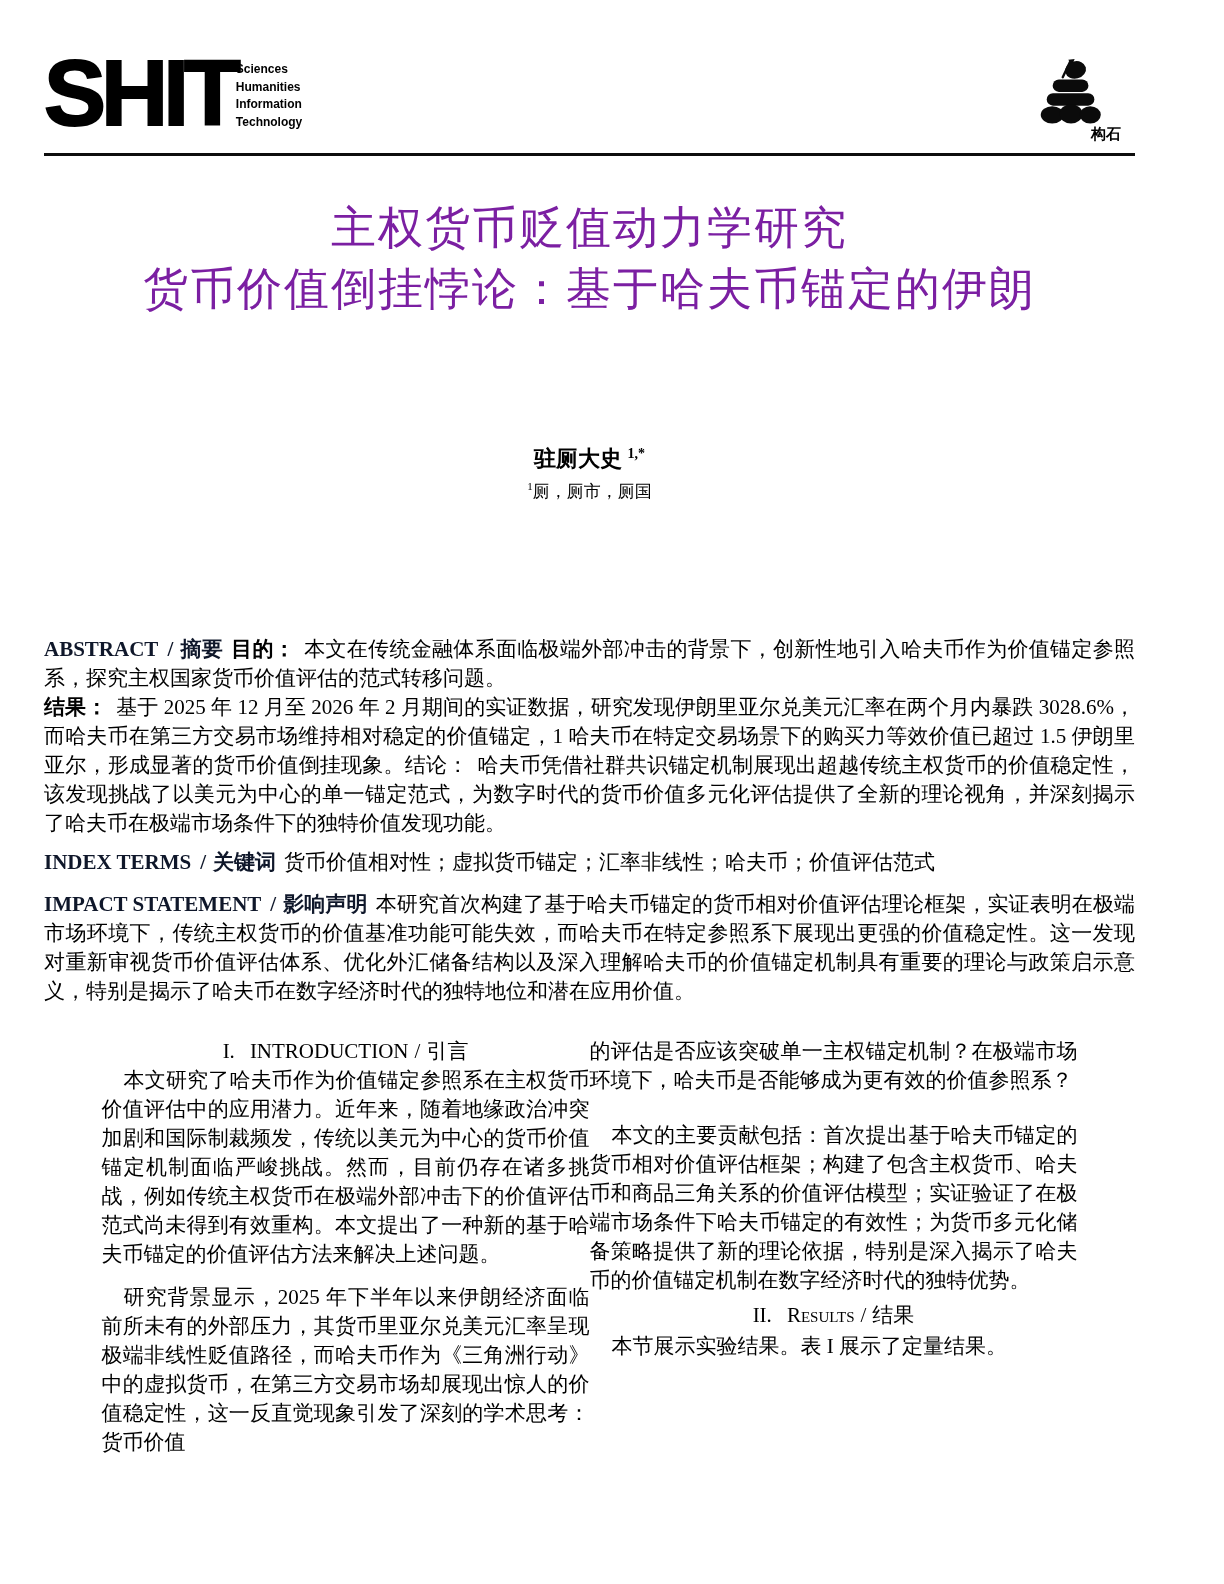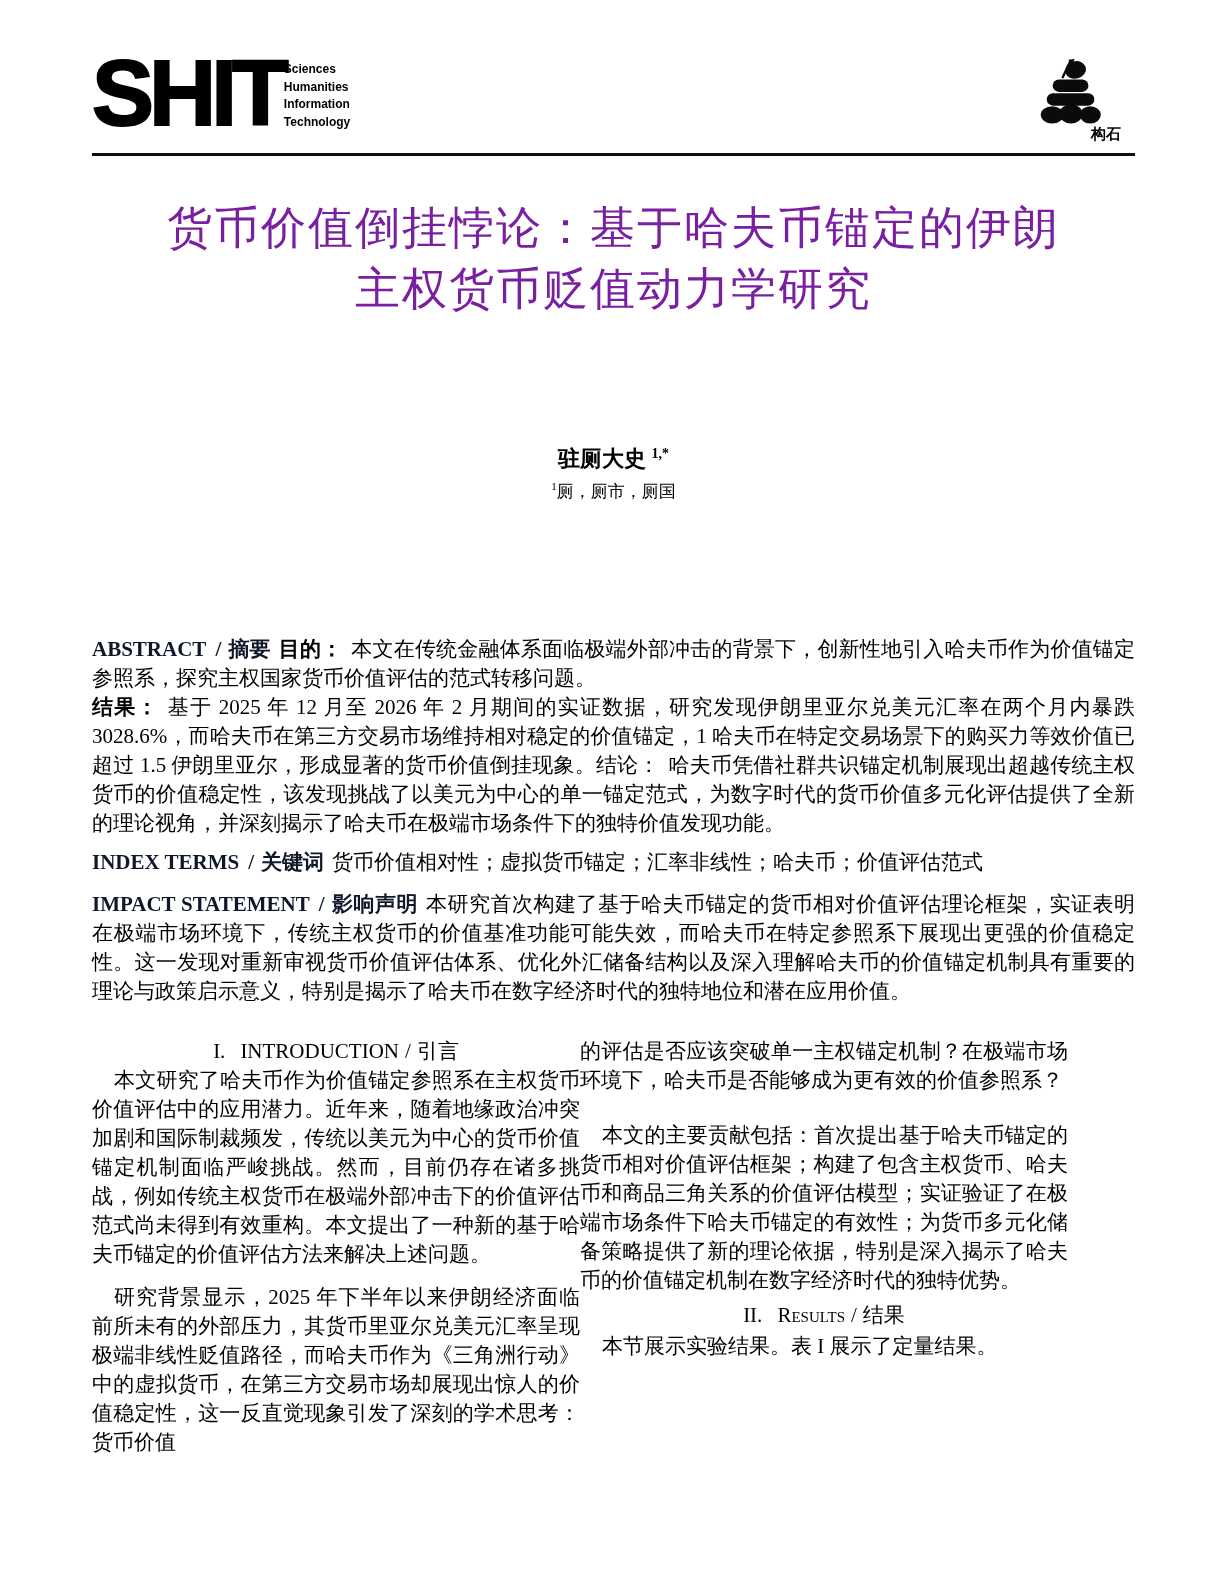--- a/index.html
+++ b/index.html
@@ -5,21 +5,21 @@
   html, body { margin: 0; padding: 0; }
   body {
     width: 1224px;
     height: 1584px;
     background: #ffffff;
     color: #000000;
     font-family: "Liberation Serif", "DejaVu Serif", serif;
     overflow: hidden;
     position: relative;
   }
-  .page { padding: 57px 89px 0 92px; }
+  .page { padding: 57px 89px 0 44px; }
 
   
   .jheader {
     display: flex;
     justify-content: space-between;
     align-items: flex-start;
     border-bottom: 3px solid #0d0d0d;
     padding-bottom: 10px;
     min-height: 86px;
   }
@@ -74,21 +74,21 @@
   .abstract { margin-top: 130px; }
   .kw { margin-top: 10px; }
   .impact { margin-top: 13px; }
   .hp { color: #0f172a; font-weight: 700; }
   .hp .sep { margin: 0 7px 0 9px; }
   .bl { font-weight: 700; margin-right: 9px; }
   .bl-in { font-weight: 400; margin-right: 9px; }
   .hp-tail { margin-right: 8px; }
 
   
-  .columns { margin-top: 31px; display: flex; align-items: flex-start; }
+  .columns { margin-top: 31px; display: flex; align-items: flex-start; justify-content: center; }
   .col { width: 488px; font-size: 21px; line-height: 29px; }
   .col p { margin: 0; text-align: justify; }
   .ind { text-indent: 22px; }
   .gap-l { margin-top: 14px !important; }
   .gap-r { margin-top: 26px !important; }
   .section {
     font-size: 21px;
     line-height: 29px;
     font-weight: 400;
     text-align: center;
@@ -130,22 +130,22 @@
           <ellipse cx="15.5" cy="63" rx="12.5" ry="9.5"></ellipse>
           <ellipse cx="36" cy="62" rx="12.5" ry="10.5"></ellipse>
           <ellipse cx="57" cy="63" rx="11.5" ry="9.5"></ellipse>
         </g>
       </svg>
       <div class="badge-label">构石</div>
     </div>
   </header>
 
   <h1 class="title">
+    <span class="tline">主权货币贬值动力学研究</span>
     <span class="tline">货币价值倒挂悖论：基于哈夫币锚定的伊朗</span>
-    <span class="tline">主权货币贬值动力学研究</span>
   </h1>
 
   <div class="authors">
     <div class="author-name"><span>驻厕大史</span>&nbsp;<sup>1,*</sup></div>
     <div class="author-affil"><sup>1</sup><span>厕，厕市，厕国</span></div>
   </div>
 
   <p class="meta abstract">
     <span class="hp"><span>ABSTRACT</span><span class="sep">/</span><span class="hp-tail">摘要</span></span><span class="bl">目的：</span><span>本文在传统金融体系面临极端外部冲击的背景下，创新性地引入哈夫币作为价值锚定参照系，探究主权国家货币价值评估的范式转移问题。</span>
   </p>

